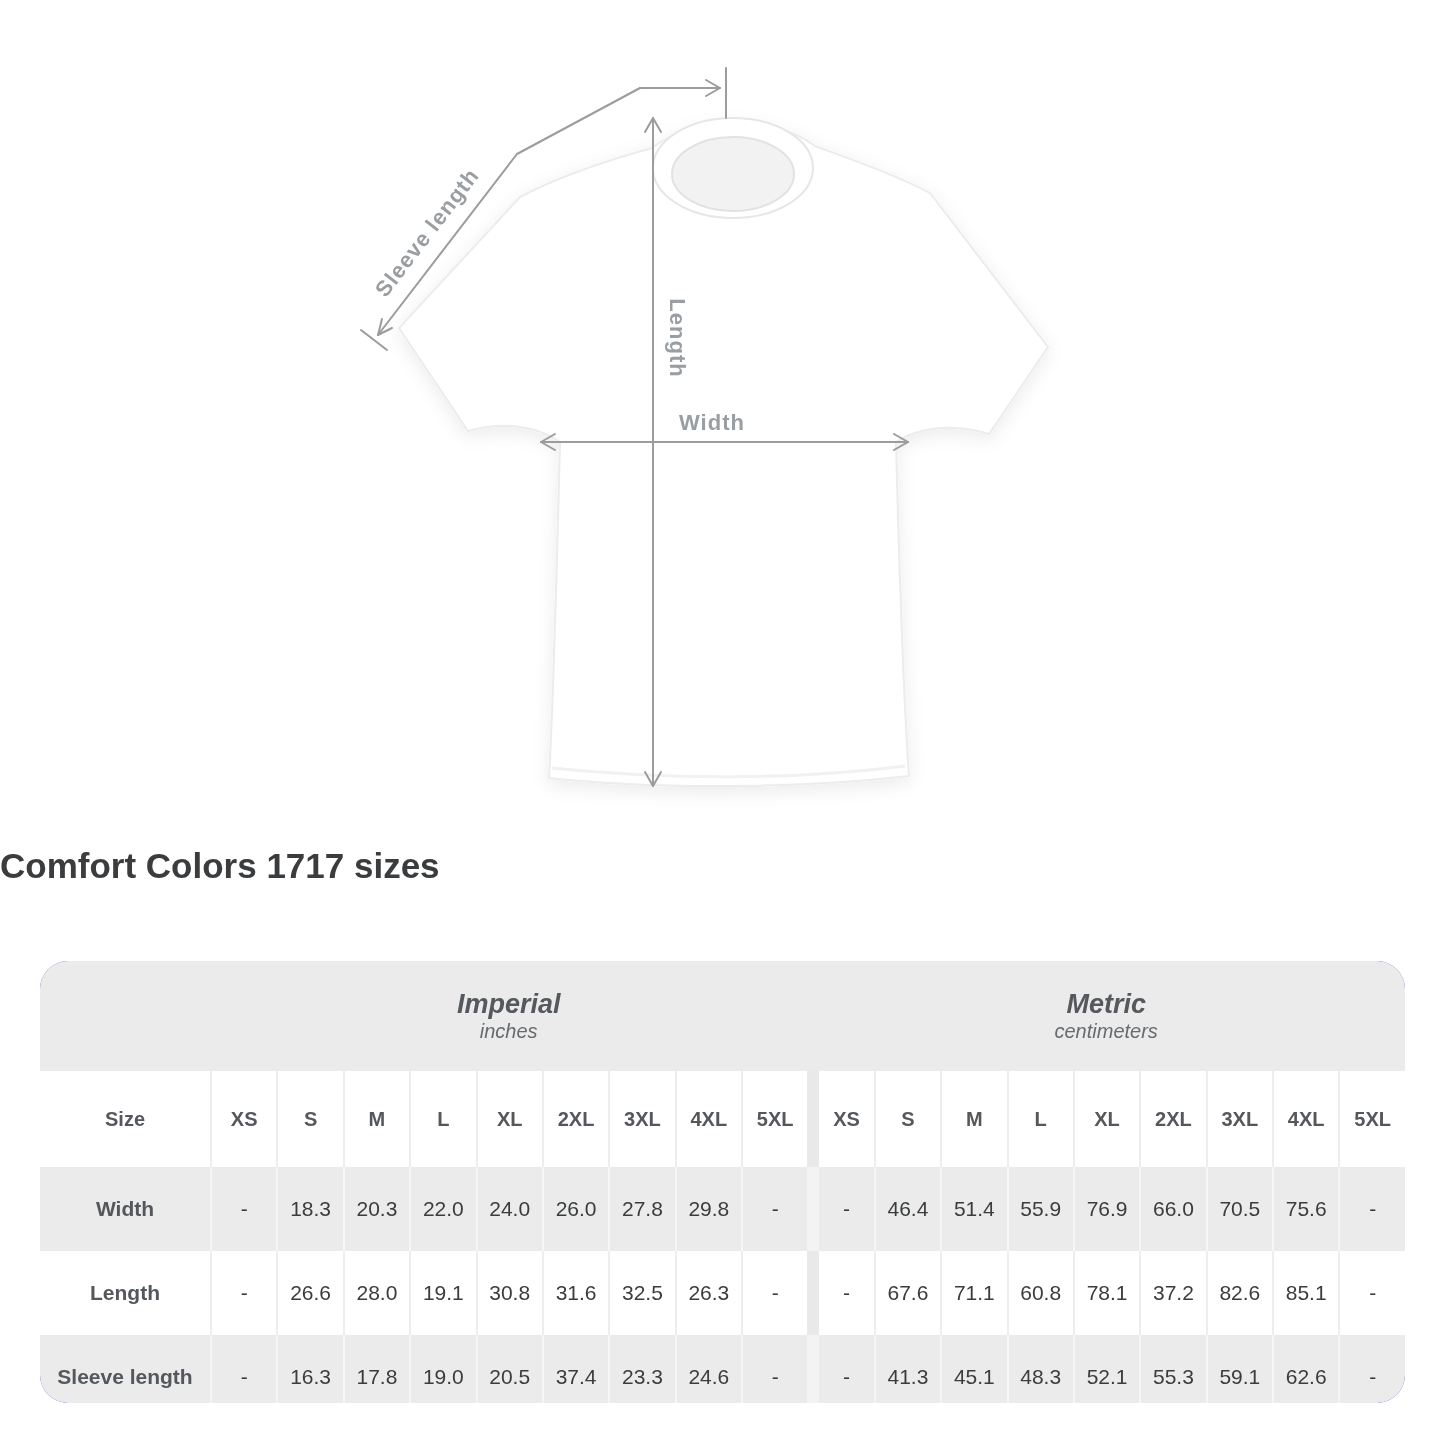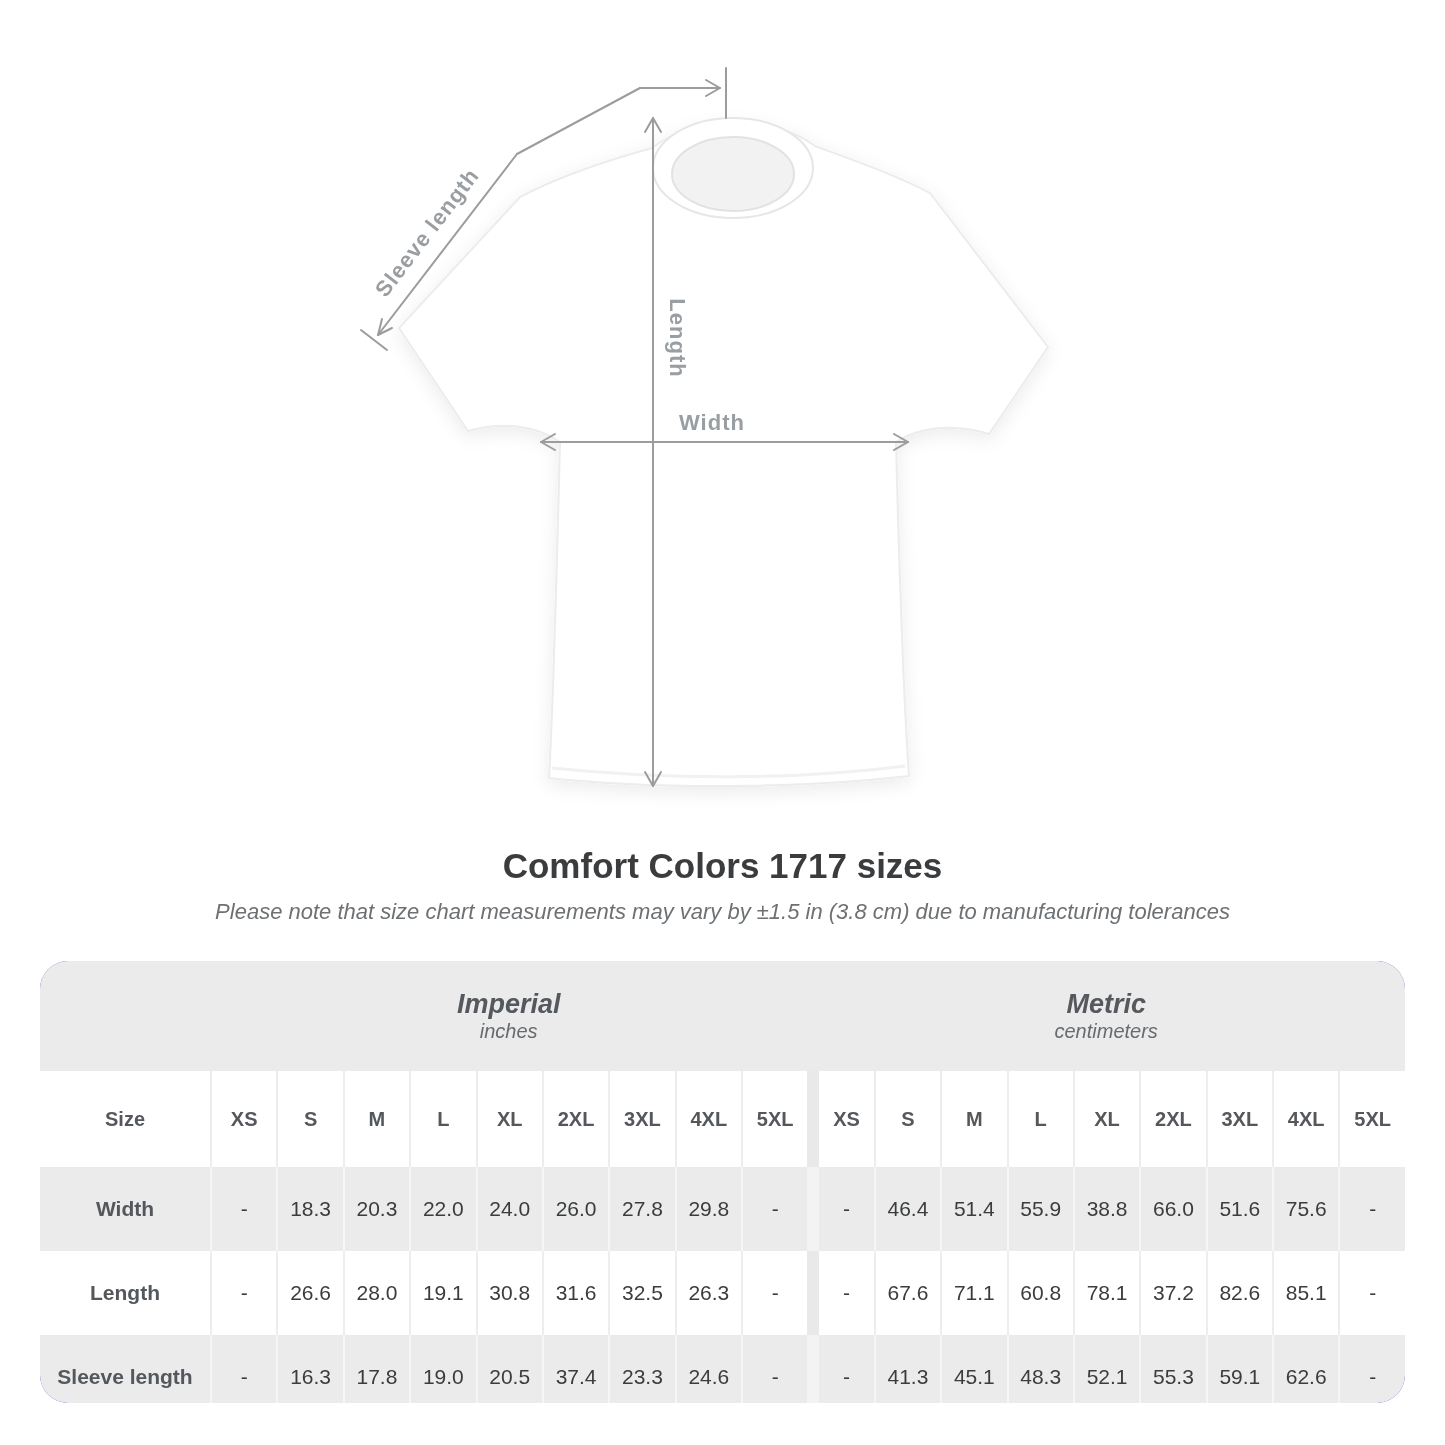--- a/index.html
+++ b/index.html
@@ -5,21 +5,21 @@
   html,body{margin:0;padding:0;background:#ffffff;}
   body{width:1445px;height:1445px;position:relative;font-family:"Liberation Sans",sans-serif;}
   .stage{position:absolute;inset:0;background:#ffffff;overflow:hidden;}
 
   
   .diagram{position:absolute;left:0;top:0;}
   .diag-label{font-family:"Liberation Sans",sans-serif;font-weight:bold;font-size:22px;fill:#999ea2;letter-spacing:1px;}
   .mline{stroke:#9c9c9c;stroke-width:2;fill:none;stroke-linecap:round;stroke-linejoin:round;}
 
   
-  .title-block{position:absolute;left:0;top:846px;width:100%;text-align:center;}
+  .title-block{position:absolute;left:0;top:846px;width:100%;}
   .page-title{margin:0;font-size:35px;font-weight:bold;color:#3a3c3e;}
   .page-subtitle{margin:13px 0 0 0;font-size:22px;font-style:italic;color:#6d7174;}
 
   
   .table-wrap{position:absolute;left:40px;top:961px;width:1365px;height:442px;border-radius:28px;overflow:hidden;background:#6d28d9;}
   table{width:100%;height:100%;border-collapse:separate;border-spacing:0;table-layout:fixed;}
   td,th{text-align:center;vertical-align:middle;padding:0;font-family:"Liberation Sans",sans-serif;}
 
   tr.band td{background:#ebebeb;height:110px;}
   .g-name{font-size:27px;font-weight:bold;font-style:italic;color:#55595d;}
@@ -91,21 +91,20 @@
       <polyline points="894,434 908,442 894,450"></polyline>
     </g>
 
     <text class="diag-label" transform="translate(433,237) rotate(-52.5)" text-anchor="middle">Sleeve length</text>
     <text class="diag-label" transform="translate(670,338) rotate(90)" text-anchor="middle">Length</text>
     <text class="diag-label" x="712" y="430" text-anchor="middle">Width</text>
   </svg>
 
   <div class="title-block">
     <h1 class="page-title">Comfort Colors 1717 sizes</h1>
-    <p class="page-subtitle">Please note that size chart measurements may vary by ±1.5 in (3.8 cm) due to manufacturing tolerances</p>
   </div>
 
   <div class="table-wrap">
     <table>
         <colgroup>
           <col style="width:170px">
           <col>
           <col>
           <col>
           <col>
@@ -165,23 +164,23 @@
             <td class="">22.0</td>
             <td class="">24.0</td>
             <td class="">26.0</td>
             <td class="">27.8</td>
             <td class="">29.8</td>
             <td class="">-</td>
             <td class="grp">-</td>
             <td class="">46.4</td>
             <td class="">51.4</td>
             <td class="">55.9</td>
-            <td class="">38.8</td>
+            <td class="">76.9</td>
             <td class="">66.0</td>
-            <td class="">51.6</td>
+            <td class="">70.5</td>
             <td class="">75.6</td>
             <td class="">-</td>
           </tr>
           <tr class="r light">
             <th>Length</th>
             <td class="">-</td>
             <td class="">26.6</td>
             <td class="">28.0</td>
             <td class="">19.1</td>
             <td class="">30.8</td>

